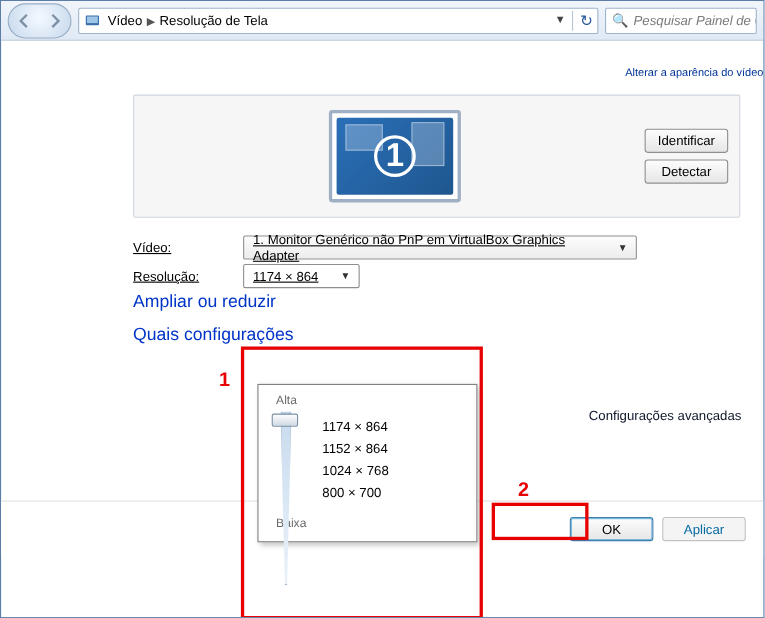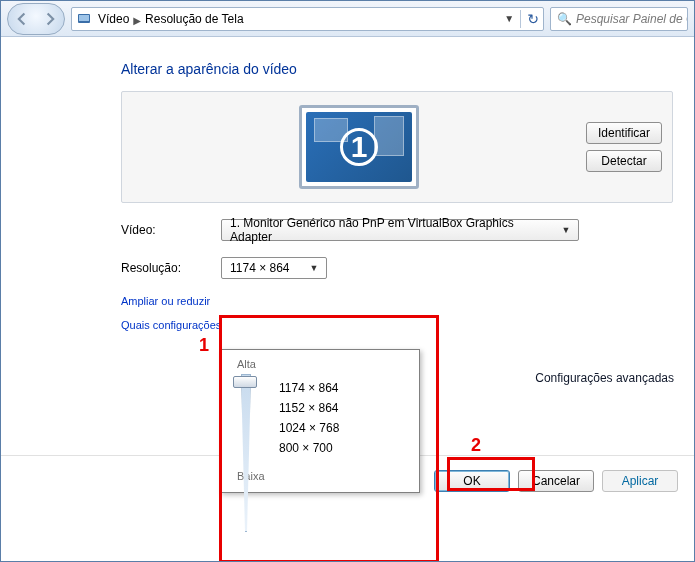--- a/index.html
+++ b/index.html
@@ -66,23 +66,24 @@
   }
   .search .mag { font-style:normal; color:#6e88a6; }
 
   
   .content {
     position: relative;
     padding: 24px 0 0 0;
   }
   .page-title {
     color: #003399;
-    font-size: 14px;
+    font-size: 10px;
     font-weight: 400;
-    padding: 0 16px 14px 120px;
+    padding: 0 0 14px 120px;
+    text-align: right;
   }
   .display-preview {
     margin: 0 0 0 120px;
     width: 552px;
     border: 1px solid #d0d6de;
     border-radius: 2px;
     background: #f6f6f6;
     padding: 8px 10px 8px 10px;
     display:flex;
     align-items:center;
@@ -123,53 +124,53 @@
     border: 1px solid #8e8e8e;
     border-radius: 3px;
     font-size: 12px;
     display:flex; align-items:center; justify-content:center;
     cursor:pointer;
   }
   .winbtn.default { border:1px solid #3c7fb1; box-shadow:0 0 0 1px #7fb7da inset; }
   .winbtn.disabled { color:#0369a1; border-color:#c2c2c2; background:#f4f4f4; cursor:default;}
 
   .form { margin: 16px 0 0 120px; width: 560px; }
-  .form-row { display:flex; align-items:center; margin-bottom:16px; }
+  .form-row { display:flex; align-items:center; margin-bottom:4px;text-decoration:underline; }
   .form-row .label { width: 100px; }
   .select {
     height:22px; background:linear-gradient(#fdfdfd,#ececec);
     border:1px solid #8e8e8e; border-radius:2px;
     display:flex; align-items:center; padding:0 20px 0 8px;
     position:relative; cursor:pointer;
   }
   .select .arrow {
     position:absolute; right:4px; top:0; bottom:0; width:16px;
     display:flex; align-items:center; justify-content:center;
     font-size:9px; color:#333;
   }
   .select.wide { width: 358px; }
   .select.narrow { width: 106px; background:#fff; }
 
   .links { margin-left:120px; }
-  .link { color:#0034c8; margin: 0 0 12px 0; cursor:pointer; font-size:11px; }
+  .link { color:#0034c8; margin: 0 0 12px 0; cursor:pointer; font-size:16px; }
   .adv-link { position:absolute; right:20px; top: 322px; color:#0f172a; cursor:pointer;margin-top:12px; }
 
   .action-bar {
     position:absolute; top: 418px; left:0; right:0;
     border-top:1px solid #e1e1e1;
     height: 50px;
     display:flex; align-items:center; justify-content:flex-end;
     gap:8px; padding-right:16px;
     background:#fff;
   }
 
   
   .dd-popup {
     position:absolute;
-    left: 219px; top: 312px;
+    left: 233px; top: 312px;
     width: 200px;
     background:#fff;
     border:1px solid #808080;
     box-shadow: 2px 2px 5px rgba(0,0,0,0.25);
     padding: 8px 10px 10px 10px;
     z-index: 50;
   }
   .dd-popup .alta { color:#6b6b6b; font-size:11px; margin-bottom:4px; margin-left:6px;}
   .dd-popup .baixa { color:#6b6b6b; font-size:11px; margin-top:8px; margin-left:6px;}
   .slider-area { display:flex; }
@@ -300,21 +301,20 @@
 
   <div class="adv-link">Configurações avançadas</div>
 
   <div class="links">
     <div class="link">Ampliar ou reduzir</div>
     <div class="link">Quais configurações</div>
   </div>
 
   <div class="action-bar">
     <div class="winbtn default" style="width:70px">OK</div>
-    <div class="winbtn" style="width:76px">Cancelar</div>
     <div class="winbtn disabled" style="width:70px">Aplicar</div>
   </div>
 
   <div class="dd-popup">
     <div class="alta">Alta</div>
     <div class="slider-area">
       <div class="slider-track">
         <div class="track-outline"></div>
         <div class="thumb" style="top:2px"></div>
       </div>

